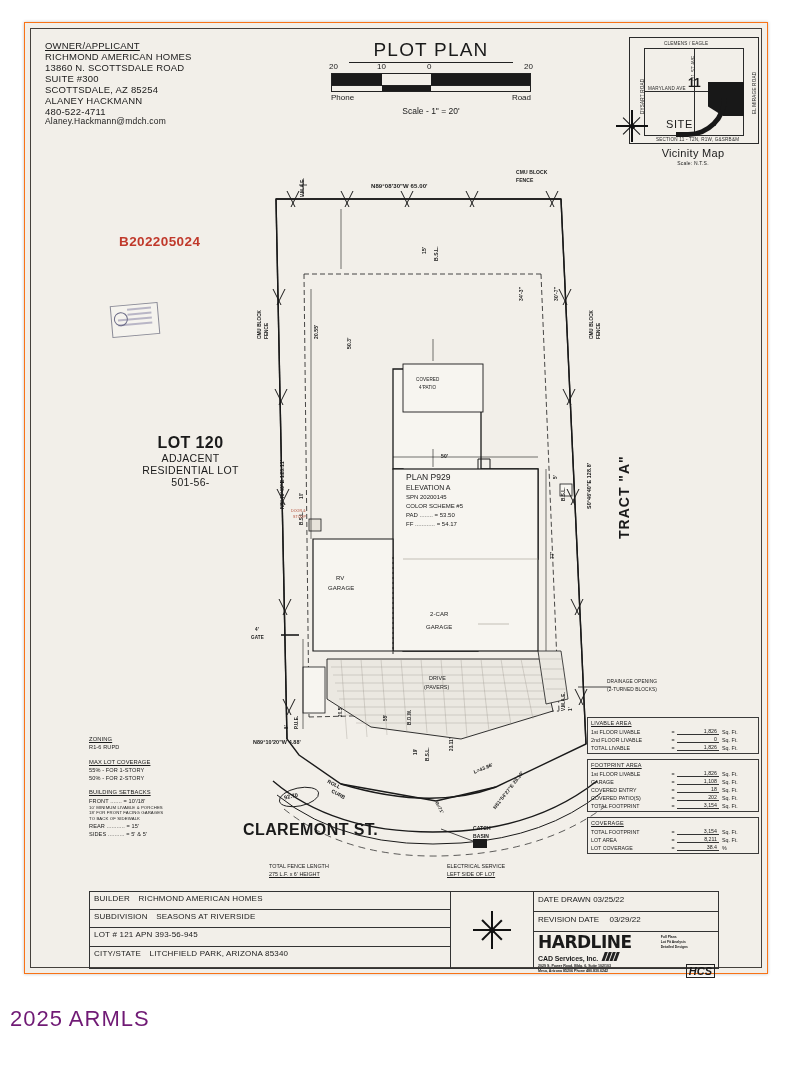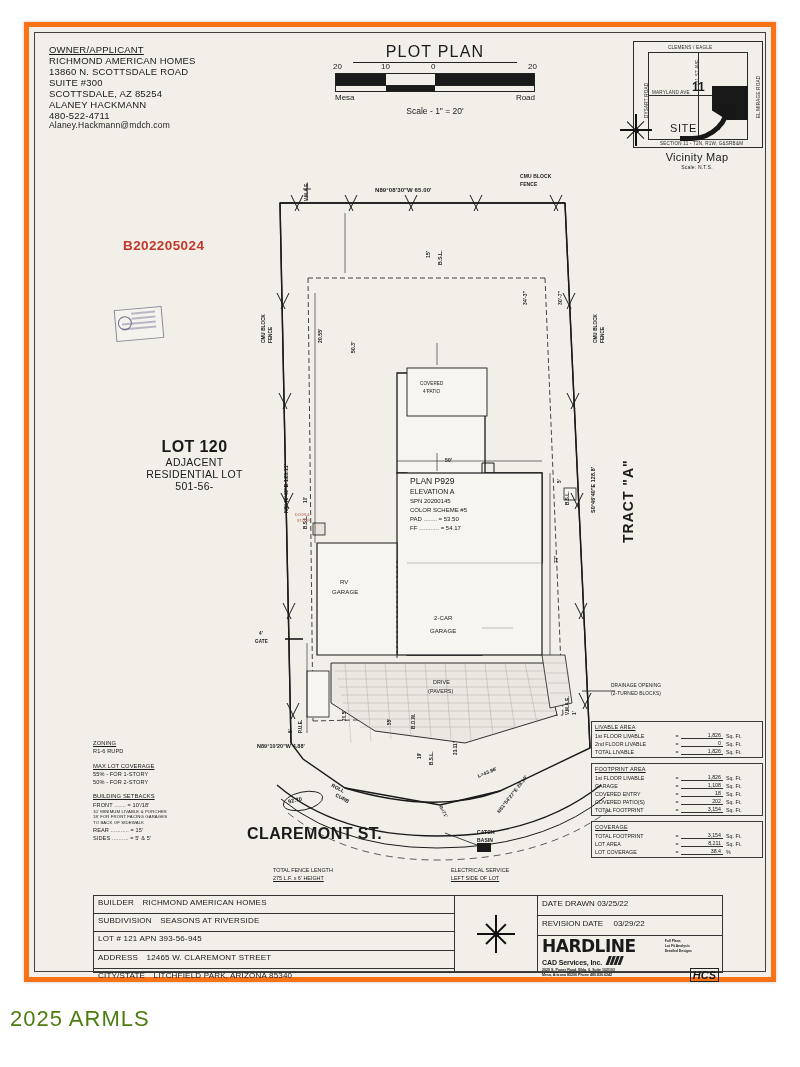--- a/index.html
+++ b/index.html
@@ -1,34 +1,34 @@
 <!DOCTYPE html>
 <html><head>
 <meta charset="utf-8">
 <style>
   html,body{margin:0;padding:0;background:#fff;}
   body{width:800px;height:1067px;position:relative;overflow:hidden;
        font-family:"Liberation Sans",sans-serif;color:#1a1a1a;}
 
   #sheet{position:absolute;left:24px;top:22px;width:742px;height:950px;
-         background:#f2efe9;border:5px solid #f97316;box-shadow:0 0 3px rgba(0,0,0,.25);}
+         background:#f2efe9;border:1px solid #f97316;box-shadow:0 0 3px rgba(0,0,0,.25);}
   #inner{position:absolute;left:5px;top:5px;right:5px;bottom:5px;border:1px solid #44403c;}
 
   .abs{position:absolute;}
   .nb{line-height:1.15;}
   .u{text-decoration:underline;}
   .b{font-weight:bold;}
 
   
   #owner{left:14px;top:12px;width:230px;font-size:9.5px;letter-spacing:.2px;}
   #owner div{white-space:nowrap;}
 
   
   #title{left:300px;top:10px;width:200px;text-align:center;}
-  #title .t{font-size:16px;letter-spacing:1.2px;}
+  #title .t{font-size:19px;letter-spacing:1.2px;}
   #title .rule{border-bottom:1.6px solid #222;margin:1px 18px 4px;}
   #scalebar{position:relative;height:11px;margin:10px 0 0;border:1px solid #222;display:flex;}
   #scalebar i{display:block;height:100%;}
   .sbnum{position:absolute;top:-11px;font-size:8px;}
   #scaptions{display:flex;justify-content:space-between;font-size:8px;margin-top:1px;}
   #scaletext{font-size:8.5px;margin-top:4px;}
 
   
   #vic{left:598px;top:8px;width:128px;}
   #vicbox{position:relative;width:128px;height:105px;border:1px solid #2a2a2a;background:#f2efe9;}
@@ -99,21 +99,21 @@
   #logo{height:44px;padding:2px 4px;position:relative;}
   #logoname{font-size:17px;font-weight:bold;letter-spacing:-.5px;
             font-family:"DejaVu Sans",sans-serif;line-height:1;}
   #logosub{font-size:7px;font-weight:bold;letter-spacing:-.1px;margin-top:1px;}
   #logoaddr{font-size:3.6px;font-weight:bold;line-height:1.3;margin-top:2px;}
   #hcs{position:absolute;right:3px;bottom:2px;font-size:11px;font-weight:bold;border:1px solid #222;padding:0 2px;line-height:1.1;font-style:italic;}
   #slashes{display:inline-block;transform:skewX(-20deg);margin-left:3px;}
   #slashes i{display:inline-block;width:2.5px;height:9px;background:#222;margin-right:1.5px;}
 
   
-  #wm{left:10px;top:1006px;font-size:22px;letter-spacing:1px;color:#4d7c0f;
+  #wm{left:10px;top:1006px;font-size:22px;letter-spacing:1px;color:#701a75;
       font-family:"Liberation Sans",sans-serif;}
 
   
   .mt{position:absolute;font-size:5px;letter-spacing:.1px;white-space:nowrap;color:#1a1a1a;}
   .mt.b{font-weight:bold;}
   .r90{transform:rotate(-90deg);transform-origin:0 0;}
 </style>
 </head>
 <body>
 
@@ -143,21 +143,21 @@
         <i style="flex:0 0 25%;background:#1a1a1a"></i>
         <i style="flex:0 0 25%;background:#f2efe9"></i>
         <i style="flex:0 0 50%;background:#1a1a1a"></i>
       </div>
       <div id="scalebar2" style="display:flex;height:5px;border:1px solid #222;border-top:0;">
         <i style="flex:0 0 25%;background:#f2efe9"></i>
         <i style="flex:0 0 25%;background:#1a1a1a"></i>
         <i style="flex:0 0 50%;background:#f2efe9"></i>
       </div>
       <div id="scaptions">
-        <span>Mesa</span>
+        <span>Phone</span>
         <span>Road</span>
       </div>
     </div>
     <div id="scaletext">Scale - 1" = 20'</div>
   </div>
 
   <div class="abs" id="vic">
     <div id="vicbox">
 
       <div class="ln" style="left:14px;top:10px;width:1px;height:88px;"></div>
@@ -512,24 +512,20 @@
         <span style="margin-left:6px">RICHMOND AMERICAN HOMES</span>
       </div>
       <div class="r">
         <span>SUBDIVISION</span>
         <span style="margin-left:6px">SEASONS AT RIVERSIDE</span>
       </div>
       <div class="r">
         <span>LOT #  121       APN  393-56-945</span>
       </div>
       <div class="r">
-        <span>ADDRESS</span>
-        <span style="margin-left:6px">12465 W. CLAREMONT STREET</span>
-      </div>
-      <div class="r">
         <span>CITY/STATE</span>
         <span style="margin-left:6px">LITCHFIELD PARK, ARIZONA 85340</span>
       </div>
     </div>
 
     <div id="tbmid">
       <div class="rose" style="width:40px;height:40px;">
         <div class="spike" style="width:2.4px;height:19px;margin:-19px 0 0 -1.2px;"></div>
         <div class="spike" style="width:2.4px;height:19px;margin:0 0 0 -1.2px;"></div>
         <div class="spike" style="width:19px;height:2.4px;margin:-1.2px 0 0 -19px;"></div>

